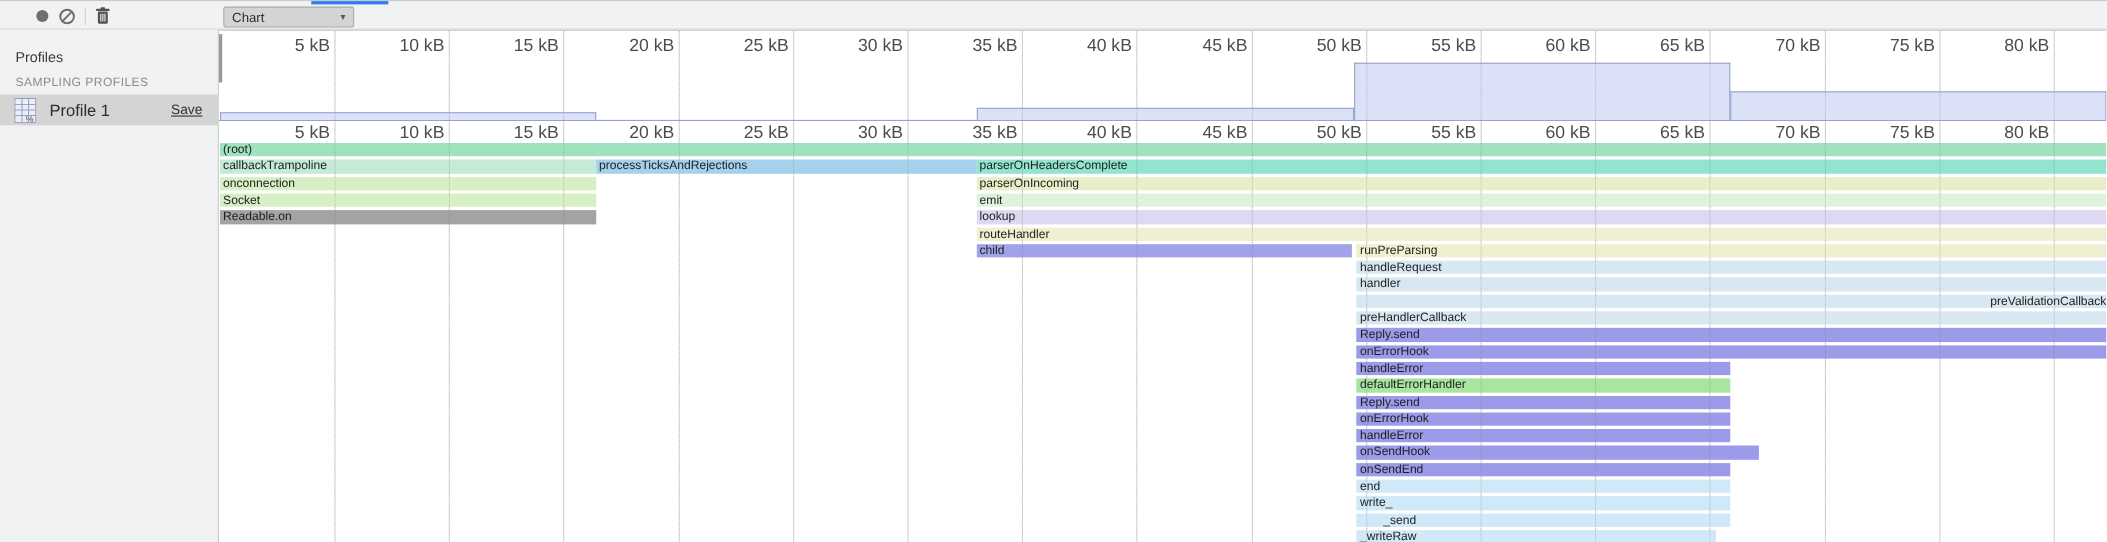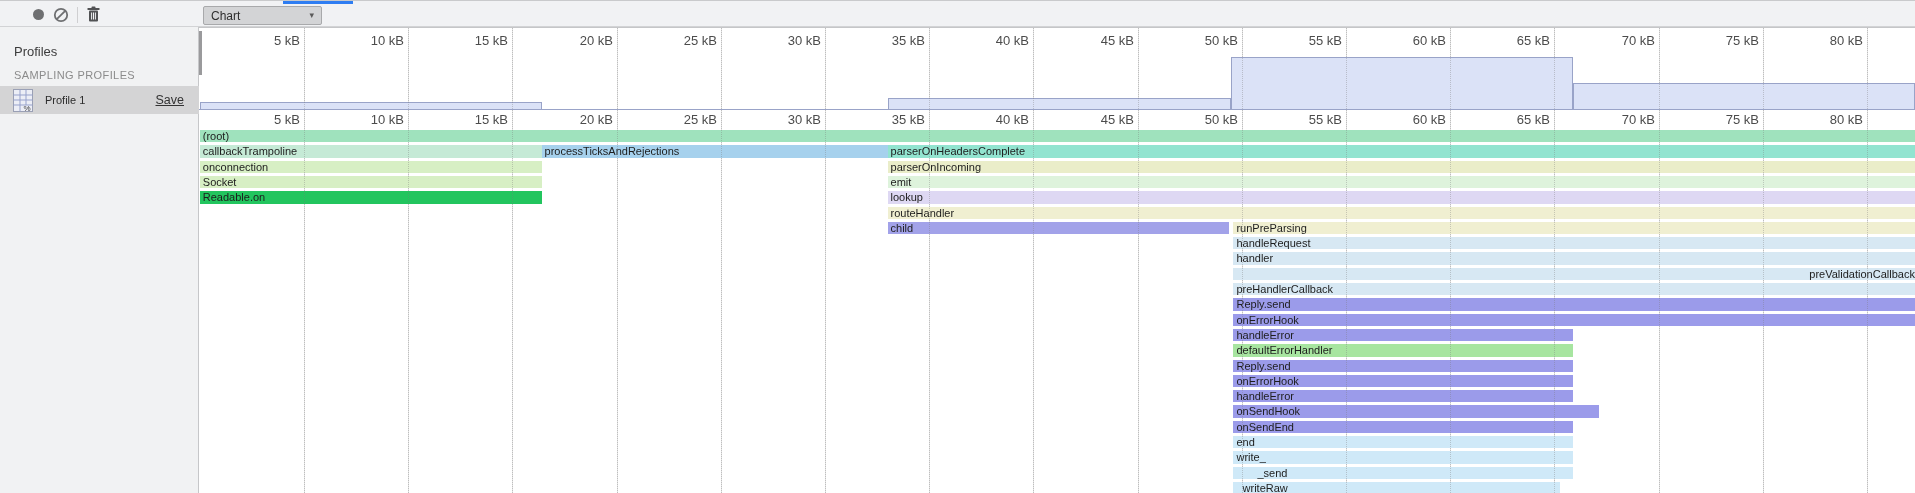--- a/index.html
+++ b/index.html
@@ -34,31 +34,31 @@
     position:absolute;left:0;top:27px;width:199px;height:466px;
     background:#f1f2f3;border-right:1px solid #c6c7c9;box-sizing:border-box;
   }
   .sb-heading{position:absolute;left:14px;top:17px;font-size:13px;color:#3c3c3c;}
   .sb-section{position:absolute;left:14px;top:42px;font-size:11px;color:#8b8b8b;letter-spacing:.4px;}
   .sb-row{
     position:absolute;left:0;top:59px;width:199px;height:28px;background:#d4d4d5;
     display:flex;align-items:center;cursor:pointer;
   }
   .sb-row .p-icon{margin-left:13px;width:20px;height:23px;flex:0 0 auto;}
-  .sb-row .p-name{margin-left:12px;font-size:11px;color:#2d2d2d;flex:1;}
+  .sb-row .p-name{margin-left:12px;font-size:15px;color:#2d2d2d;flex:1;}
   .sb-row .p-save{margin-right:15px;font-size:12.5px;color:#333;text-decoration:underline;cursor:pointer;}
   
   .pane{
     position:absolute;left:199px;top:27px;width:1716px;height:466px;background:#fff;
     border-top:1px solid #c5c6c8;box-sizing:border-box;overflow:hidden;
   }
   .gridline{position:absolute;top:0;bottom:0;width:1px;background:#e4e4e4;z-index:0;}
   .gridline-dots{position:absolute;top:0;bottom:0;width:0;border-left:1px dotted rgba(120,120,120,.35);z-index:3;}
   .tick-label{
-    position:absolute;font-size:13px;color:#4c4c4c;white-space:nowrap;
+    position:absolute;font-size:16px;color:#4c4c4c;white-space:nowrap;
     transform:translateX(-100%);z-index:4;
   }
   .ov-step{position:absolute;box-sizing:border-box;z-index:1;}
   .ov-baseline{position:absolute;left:0;width:100%;height:1px;background:#cfd4e8;z-index:1;}
   .scroll-thumb{position:absolute;left:0px;top:3px;width:3px;height:44px;background:#9a9a9c;z-index:5;}
   .frame{
     position:absolute;height:12.4px;box-sizing:border-box;z-index:2;
     font-size:11px;line-height:12.5px;color:#1d1d1d;
     padding-left:3px;white-space:nowrap;overflow:hidden;cursor:pointer;
   }
@@ -184,21 +184,21 @@
     <div class="ov-step" style="left: 1032.38px; width: 341.776px; top: 29px; height: 52px; background: rgba(217, 224, 247, 0.95); border-top: 1px solid rgb(153, 163, 200); border-right: 1px solid rgb(153, 163, 200); border-bottom: none; border-left: 1px solid rgb(153, 163, 200); border-image: initial;"></div>
     <div class="ov-step" style="left: 1374.16px; width: 341.776px; top: 55px; height: 26px; background: rgba(217, 224, 247, 0.95); border-top: 1px solid rgb(153, 163, 200); border-right: 1px solid rgb(153, 163, 200); border-bottom: none; border-left: 1px solid rgb(153, 163, 200); border-image: initial;"></div>
     <div class="frame" style="left: 0.8px; width: 1715.13px; top: 102px; background: rgb(159, 226, 189);">(root)</div>
     <div class="frame" style="left: 0.8px; width: 341.776px; top: 117.3px; background: rgb(197, 234, 214);">callbackTrampoline</div>
     <div class="frame" style="left: 342.576px; width: 345.944px; top: 117.3px; background: rgb(166, 209, 237);">processTicksAndRejections</div>
     <div class="frame" style="left: 688.52px; width: 1027.41px; top: 117.3px; background: rgb(146, 228, 208);">parserOnHeadersComplete</div>
     <div class="frame" style="left: 0.8px; width: 341.776px; top: 132.6px; background: rgb(215, 239, 196);">onconnection</div>
     <div class="frame" style="left: 688.52px; width: 1027.41px; top: 132.6px; background: rgb(234, 237, 201);">parserOnIncoming</div>
     <div class="frame" style="left: 0.8px; width: 341.776px; top: 147.9px; background: rgb(215, 239, 196);">Socket</div>
     <div class="frame" style="left: 688.52px; width: 1027.41px; top: 147.9px; background: rgb(222, 243, 220);">emit</div>
-    <div class="frame" style="left: 0.8px; width: 341.776px; top: 163.2px; background: #22c55e;">Readable.on</div>
+    <div class="frame" style="left: 0.8px; width: 341.776px; top: 163.2px; background: #a3a3a3;">Readable.on</div>
     <div class="frame" style="left: 688.52px; width: 1027.41px; top: 163.2px; background: rgb(222, 216, 243);">lookup</div>
     <div class="frame" style="left: 688.52px; width: 1027.41px; top: 178.5px; background: rgb(240, 239, 209);">routeHandler</div>
     <div class="frame" style="left: 688.52px; width: 341.776px; top: 193.8px; background: rgb(162, 162, 233);">child</div>
     <div class="frame" style="left: 1034.46px; width: 681.468px; top: 193.8px; background: rgb(240, 239, 209);">runPreParsing</div>
     <div class="frame" style="left: 1034.46px; width: 681.468px; top: 209.1px; background: rgb(215, 232, 243);">handleRequest</div>
     <div class="frame" style="left: 1034.46px; width: 681.468px; top: 224.4px; background: rgb(215, 232, 243);">handler</div>
     <div class="frame" style="left: 1034.46px; width: 681.468px; top: 239.7px; background: rgb(215, 232, 243); text-align: right;">preValidationCallback</div>
     <div class="frame" style="left: 1034.46px; width: 681.468px; top: 255px; background: rgb(215, 232, 243);">preHandlerCallback</div>
     <div class="frame" style="left: 1034.46px; width: 681.468px; top: 270.3px; background: rgb(155, 155, 234);">Reply.send</div>
     <div class="frame" style="left: 1034.46px; width: 681.468px; top: 285.6px; background: rgb(155, 155, 234);">onErrorHook</div>

